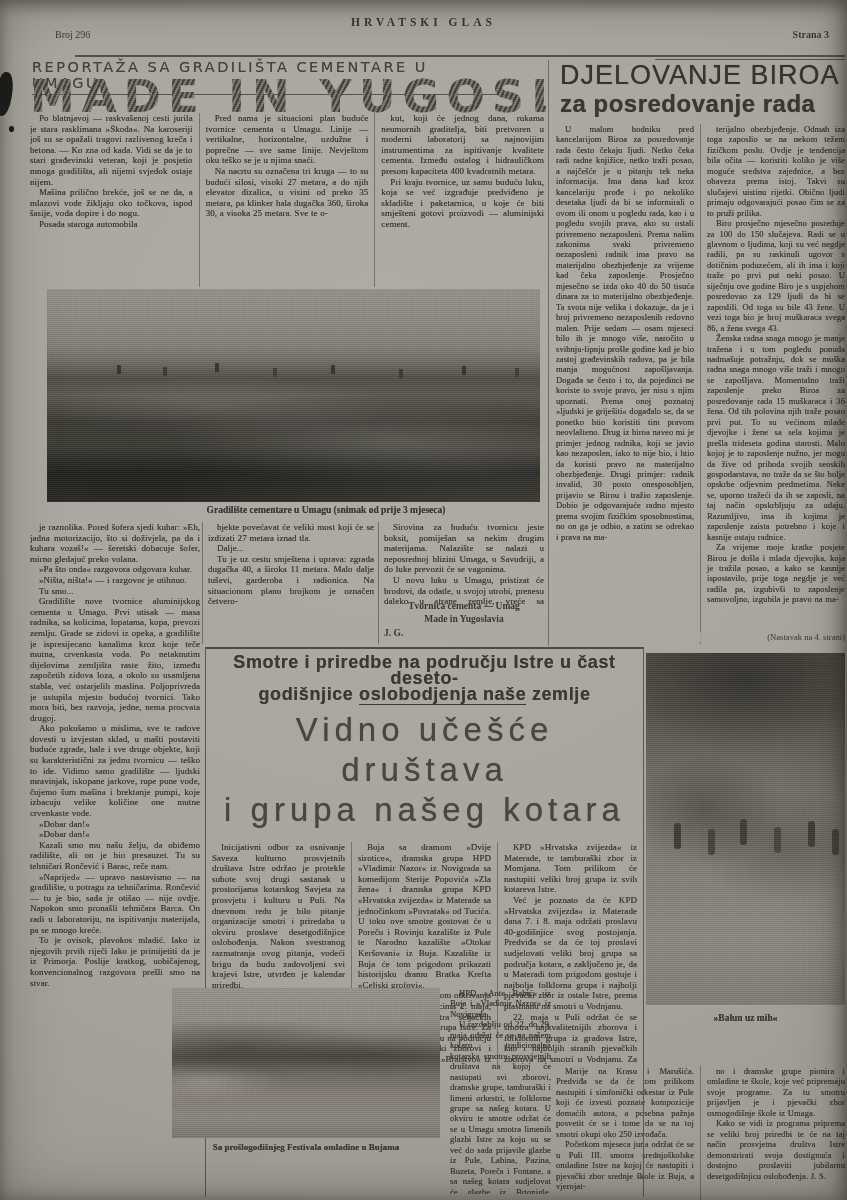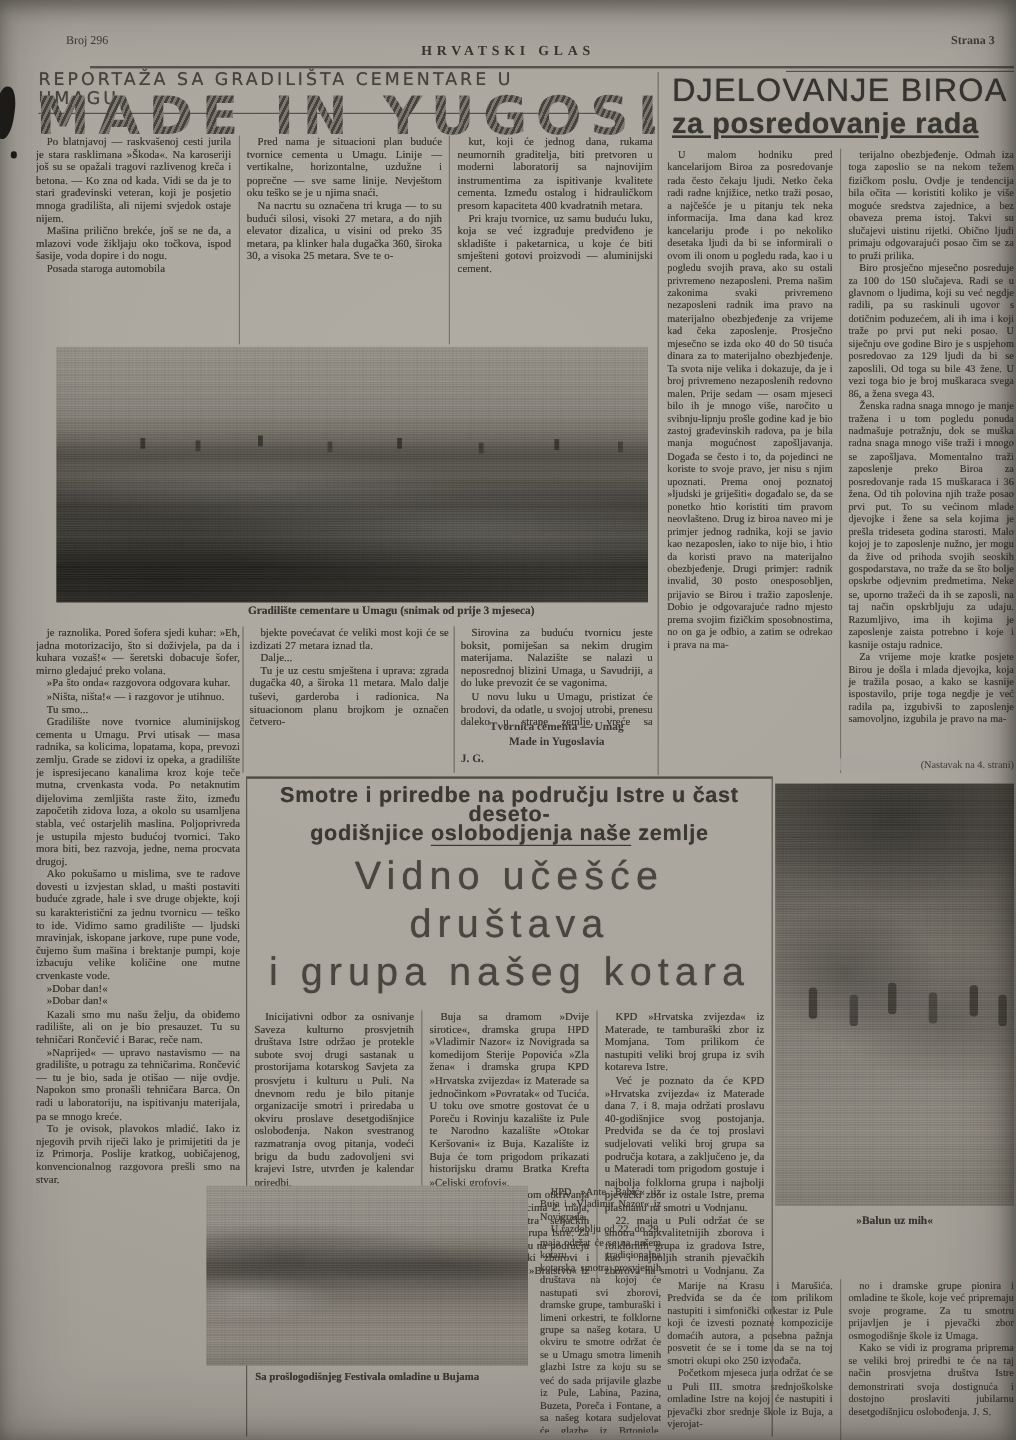--- a/index.html
+++ b/index.html
@@ -61,21 +61,21 @@
 </style>
 </head>
 <body>
 
 <div id="page">
 
   <div class="blob" style="left:-4px;top:72px;width:16px;height:44px;transform:rotate(8deg);"></div>
   <div class="blob" style="left:9px;top:126px;width:5px;height:6px;"></div>
 
   <div class="abs masthead-issue" style="left:55px;top:29px;">Broj 296</div>
-  <div class="abs masthead-title" style="left:0;top:37px;width:847px;text-align:center;">HRVATSKI GLAS</div>
+  <div class="abs masthead-title" style="left:0;top:16px;width:847px;text-align:center;">HRVATSKI GLAS</div>
   <div class="abs masthead-page" style="right:18px;top:29px;font-weight:bold;padding-left:34px;">Strana 3</div>
   <div class="abs rule" style="left:75px;top:55px;width:770px;height:1.5px;"></div>
   <div class="abs rule" style="left:655px;top:59px;width:190px;height:1px;"></div>
 
   <div class="abs kicker" style="left:32px;top:59px;width:468px;">REPORTAŽA SA GRADILIŠTA CEMENTARE U UMAGU</div>
   <div class="abs bigtitle" style="left:30px;top:74px;width:516px;">MADE IN YUGOSLAVIA</div>
 
   <div class="abs cols" style="left:30px;top:113px;width:514px;height:174px;">
     <div class="c txt">
         <p>Po blatnjavoj — raskvašenoj cesti jurila je stara rasklimana »Škoda«. Na karoseriji još su se opažali tragovi razlivenog kreča i betona. — Ko zna od kada. Vidi se da je to stari građevinski veteran, koji je posjetio mnoga gradilišta, ali nijemi svjedok ostaje nijem.</p>
@@ -125,21 +125,21 @@
   <div class="abs txt" style="left:384px;top:522px;width:160px;height:84px;">
       <p>Sirovina za buduću tvornicu jeste boksit, pomiješan sa nekim drugim materijama. Nalazište se nalazi u neposrednoj blizini Umaga, u Savudriji, a do luke prevozit će se vagonima.</p>
       <p>U novu luku u Umagu, pristizat će brodovi, da odatle, u svojoj utrobi, prenesu daleko u strane zemlje, vreće sa aluminijskim cementom, na kojima će stajati oznaka njihovog porijekla:</p>
     </div>
   <div class="abs closing" style="left:384px;top:600px;width:160px;">Tvornica cementa — Umag</div>
   <div class="abs closing" style="left:384px;top:613px;width:160px;">Made in Yugoslavia</div>
   <div class="abs byline" style="left:384px;top:628px;width:152px;">J. G.</div>
 
   <div class="vsep" style="left:548px;top:60px;height:586px;"></div>
   <div class="abs biro-t1" style="left:560px;top:60px;width:285px;">DJELOVANJE  BIROA</div>
-  <div class="abs biro-t2" style="left:560px;top:90px;width:285px;text-decoration:underline;">za posredovanje rada</div>
+  <div class="abs biro-t2" style="left:560px;top:90px;width:285px;">za posredovanje rada</div>
   <div class="abs cols" style="left:556px;top:124px;width:289px;height:520px;">
     <div class="c txt small">
         <p>U malom hodniku pred kancelarijom Biroa za posredovanje rada često čekaju ljudi. Netko čeka radi radne knjižice, netko traži posao, a najčešće je u pitanju tek neka informacija. Ima dana kad kroz kancelariju prođe i po nekoliko desetaka ljudi da bi se informirali o ovom ili onom u pogledu rada, kao i u pogledu svojih prava, ako su ostali privremeno nezaposleni. Prema našim zakonima svaki privremeno nezaposleni radnik ima pravo na materijalno obezbjeđenje za vrijeme kad čeka zaposlenje. Prosječno mjesečno se izda oko 40 do 50 tisuća dinara za to materijalno obezbjeđenje. Ta svota nije velika i dokazuje, da je i broj privremeno nezaposlenih redovno malen. Prije sedam — osam mjeseci bilo ih je mnogo više, naročito u svibnju-lipnju prošle godine kad je bio zastoj građevinskih radova, pa je bila manja mogućnost zapošljavanja. Događa se često i to, da pojedinci ne koriste to svoje pravo, jer nisu s njim upoznati. Prema onoj poznatoj »ljudski je griješiti« događalo se, da se ponetko htio koristiti tim pravom neovlašteno. Drug iz biroa naveo mi je primjer jednog radnika, koji se javio kao nezaposlen, iako to nije bio, i htio da koristi pravo na materijalno obezbjeđenje. Drugi primjer: radnik invalid, 30 posto onesposobljen, prijavio se Birou i tražio zaposlenje. Dobio je odgovarajuće radno mjesto prema svojim fizičkim sposobnostima, no on ga je odbio, a zatim se odrekao i prava na ma-</p>
       </div>
     <div class="c txt small">
         <p>terijalno obezbjeđenje. Odmah iza toga zaposlio se na nekom težem fizičkom poslu. Ovdje je tendencija bila očita — koristiti koliko je više moguće sredstva zajednice, a bez obaveza prema istoj. Takvi su slučajevi uistinu rijetki. Obično ljudi primaju odgovarajući posao čim se za to pruži prilika.</p>
         <p>Biro prosječno mjesečno posreduje za 100 do 150 slučajeva. Radi se u glavnom o ljudima, koji su već negdje radili, pa su raskinuli ugovor s dotičnim poduzećem, ali ih ima i koji traže po prvi put neki posao. U siječnju ove godine Biro je s uspjehom posredovao za 129 ljudi da bi se zaposlili. Od toga su bile 43 žene. U vezi toga bio je broj muškaraca svega 86, a žena svega 43.</p>
         <p>Ženska radna snaga mnogo je manje tražena i u tom pogledu ponuda nadmašuje potražnju, dok se muška radna snaga mnogo više traži i mnogo se zapošljava. Momentalno traži zaposlenje preko Biroa za posredovanje rada 15 muškaraca i 36 žena. Od tih polovina njih traže posao prvi put. To su većinom mlade djevojke i žene sa sela kojima je prešla trideseta godina starosti. Malo kojoj je to zaposlenje nužno, jer mogu da žive od prihoda svojih seoskih gospodarstava, no traže da se što bolje opskrbe odjevnim predmetima. Neke se, uporno tražeći da ih se zaposli, na taj način opskrbljuju za udaju. Razumljivo, ima ih kojima je zaposlenje zaista potrebno i koje i kasnije ostaju radnice.</p>
         <p>Za vrijeme moje kratke posjete Birou je došla i mlada djevojka, koja je tražila posao, a kako se kasnije ispostavilo, prije toga negdje je već radila pa, izgubivši to zaposlenje samovoljno, izgubila je pravo na ma-</p>
       </div>

